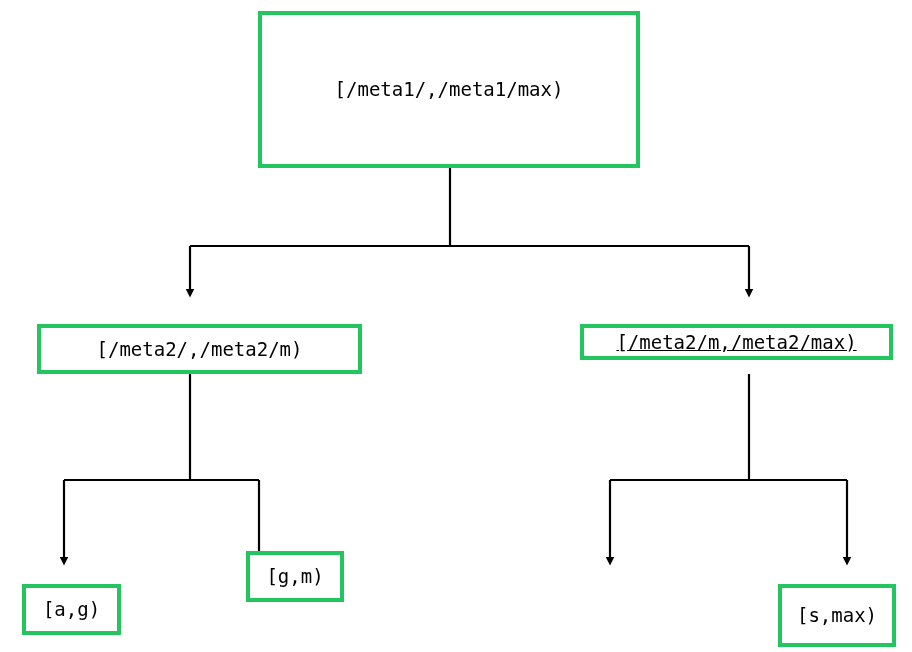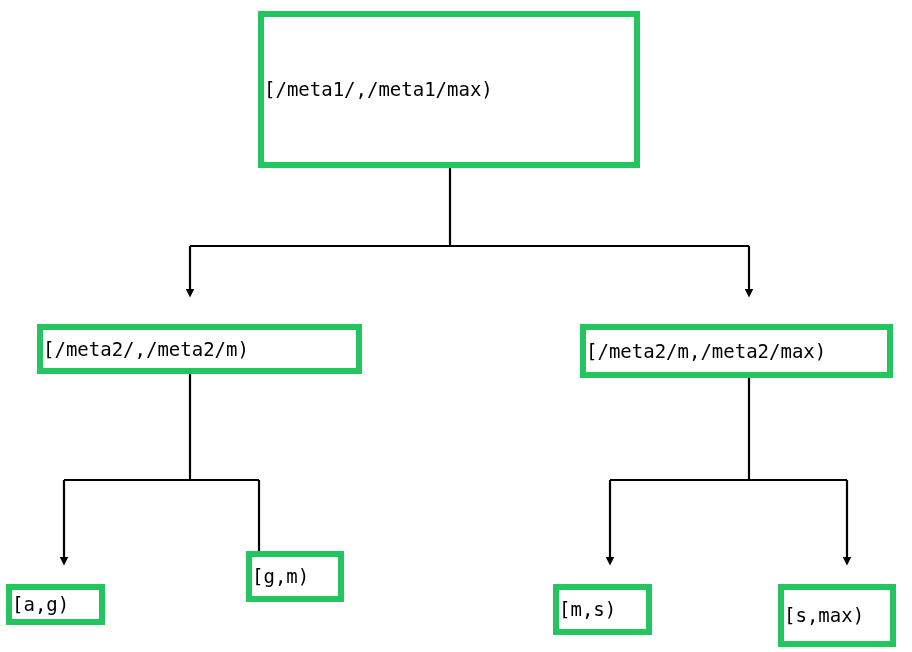--- a/index.html
+++ b/index.html
@@ -18,25 +18,25 @@
   #edges {
     position: absolute;
     left: 0;
     top: 0;
     width: 912px;
     height: 652px;
   }
   .node {
     position: absolute;
     box-sizing: border-box;
-    border: 6px solid #22c55e;
+    border: 4px solid #22c55e;
     background: #ffffff;
     display: flex;
     align-items: center;
-    justify-content: flex-start;
+    justify-content: center;
     color: #000000;
     font-family: "DejaVu Sans Mono", "Liberation Mono", monospace;
     font-size: 19px;
     line-height: 1;
     white-space: pre;
     letter-spacing: 0px;
   }
   .node-label {
     display: block;
     white-space: pre;
@@ -77,33 +77,30 @@
   </svg>
 
   <div class="node" style="left:258px; top:11px; width:382px; height:157px;">
     <span class="node-label">[/meta1/,/meta1/max)</span>
   </div>
 
   <div class="node" style="left:21px; top:324px; width:325px; height:50px;margin-left:16px;">
     <span class="node-label">[/meta2/,/meta2/m)</span>
   </div>
 
-  <div class="node" style="left:580px; top:324px; width:313px; height:54px;">
+  <div class="node" style="left:580px; top:324px; width:313px; height:36px;text-decoration:underline;">
     <span class="node-label">[/meta2/m,/meta2/max)</span>
   </div>
 
-  <div class="node" style="left:6px; top:584px; width:99px; height:41px;">
+  <div class="node" style="left:22px; top:584px; width:99px; height:51px;">
     <span class="node-label">[a,g)</span>
   </div>
 
   <div class="node" style="left:204px; top:551px; width:98px; height:51px;margin-left:42px;">
     <span class="node-label">[g,m)</span>
   </div>
 
-  <div class="node" style="left:553px; top:584px; width:99px; height:51px;">
-    <span class="node-label">[m,s)</span>
-  </div>
 
   <div class="node" style="left:778px; top:584px; width:118px; height:63px;">
     <span class="node-label">[s,max)</span>
   </div>
 
 </div>
 
 </body></html>

